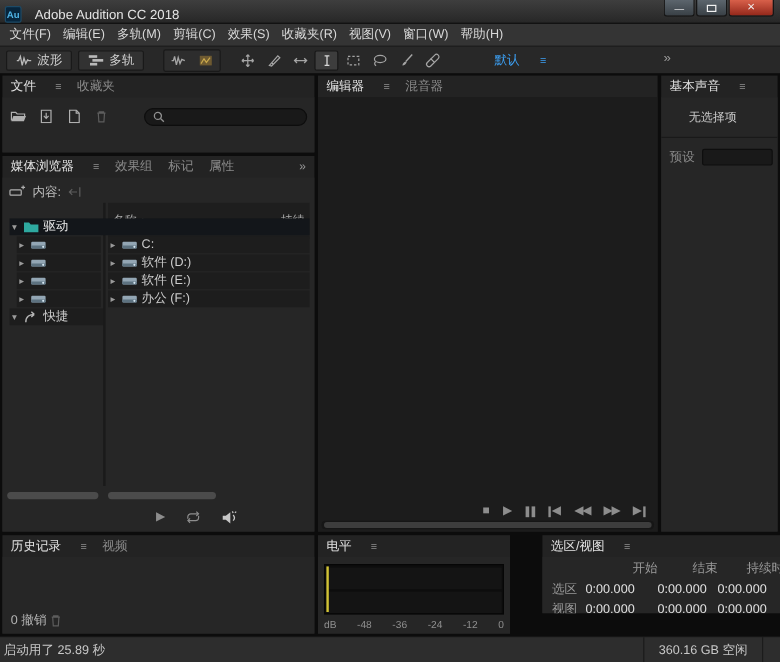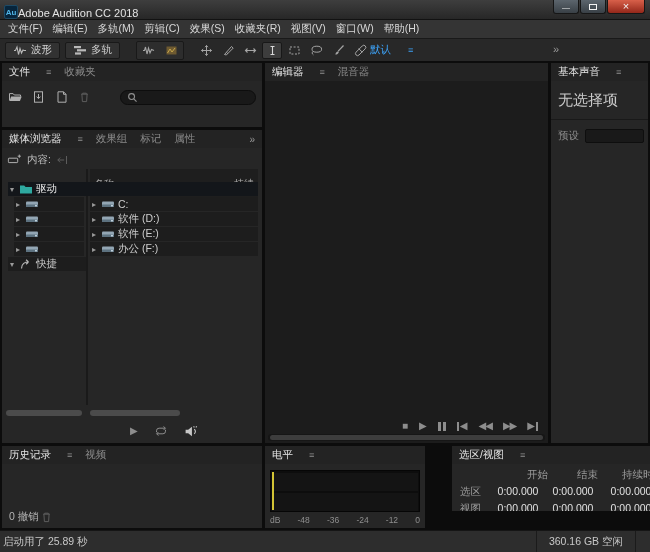--- a/index.html
+++ b/index.html
@@ -2,40 +2,40 @@
 <html><head>
 <meta charset="utf-8">
 <style>
 *{margin:0;padding:0;box-sizing:border-box}
 html,body{width:650px;height:552px}
 body{position:relative;background:#0c0c0c;font-family:"Liberation Sans","DejaVu Sans",sans-serif;overflow:hidden;color:#ccc}
 svg{display:block}
 
 #titlebar{position:absolute;left:0;top:0;width:650px;height:20px;background:linear-gradient(#3e3e3e,#272727);display:flex;align-items:flex-end;padding-left:4px;border-bottom:1px solid #121212}
 #app-icon{width:14px;height:14px;background:#07253c;border:1px solid #1d4a66;color:#4fb4e6;font-size:8px;font-weight:bold;display:flex;align-items:center;justify-content:center;border-radius:2px}
-#window-title{margin-left:0;font-size:11px;color:#e3e3e3}
+#window-title{margin-left:11px;font-size:11px;color:#e3e3e3}
 #win-btns{position:absolute;right:5px;top:0;display:flex;gap:1px}
 .wbtn{height:14px;border:1px solid #161616;border-top:none;border-radius:0 0 3px 3px;display:flex;align-items:center;justify-content:center;color:#f2f2f2;cursor:default}
 .wbtn.min,.wbtn.max{width:26px;background:linear-gradient(#5c656d,#394046)}
 .wbtn.close{width:38px;background:linear-gradient(#d8604a,#93271a)}
 .min-glyph{font-size:8px;line-height:1;margin-top:3px}
 .max-box{width:8px;height:6px;border:1px solid #f2f2f2}
 .close-glyph{font-size:11px;line-height:1}
 
 #menubar{position:absolute;left:0;top:20px;width:650px;height:19px;background:#343434;display:flex;align-items:center;padding-left:3px;border-bottom:1px solid #191919}
 .menu-item{font-size:10.5px;color:#d8d8d8;padding:0 5px;height:100%;display:flex;align-items:center;white-space:nowrap}
 
 #toolbar{position:absolute;left:0;top:39px;width:650px;height:22px;background:#282828;display:flex;align-items:center}
 .tb-btn{display:flex;align-items:center;gap:4px;height:17px;padding:0 7px;margin-left:5px;background:#323232;border:1px solid #191919;border-radius:2px;font-size:10.5px;color:#cfcfcf;white-space:nowrap}
 .tb-group{display:flex;margin-left:16px;border:1px solid #191919;border-radius:2px;background:#2d2d2d}
 .tb-icon{width:23px;height:17px;display:flex;align-items:center;justify-content:center}
 .tb-tools{display:flex;margin-left:12px;gap:2px}
 .tb-tool{width:20px;height:17px;display:flex;align-items:center;justify-content:center;border-radius:2px}
 .tb-tool.active{background:#3d3d3d;border:1px solid #181818}
-#workspace{display:flex;align-items:center;gap:17px;color:#3ca0f4;font-size:10.5px;white-space:nowrap}
+#workspace{margin-left:42px;display:flex;align-items:center;gap:17px;color:#3ca0f4;font-size:10.5px;white-space:nowrap}
 #workspace .pmenu{color:#3ca0f4}
 #tb-overflow{position:absolute;left:553px;top:4px;color:#9a9a9a;font-size:11px}
 
 .panel{position:absolute;background:#232323;display:flex;flex-direction:column}
 .ptabs{height:18px;display:flex;align-items:center;padding:0 7px;gap:13px;flex:none}
 .ptab{font-size:10.5px;color:#8a8a8a;display:flex;align-items:center;gap:16px;white-space:nowrap}
 .ptab.active{color:#e4e4e4}
 .pmenu{color:#8f8f8f;font-size:9px;line-height:1}
 .tab-spacer{flex:1}
 .tab-overflow{color:#9a9a9a;font-size:10px}
@@ -80,36 +80,36 @@
 .transport{position:absolute;right:10px;bottom:12px;display:flex;align-items:center;gap:11px;color:#8d8d8d}
 .tglyph{font-size:10px;line-height:1}
 .rew{letter-spacing:-1px}
 .pausebars{display:flex;gap:2px}
 .pausebars i{width:3px;height:9px;background:#8d8d8d;display:block}
 .skip{display:flex;align-items:center;gap:1px}
 .vbar{width:2px;height:9px;background:#8d8d8d;display:block}
 .editor-scroll{position:absolute;left:3px;right:3px;bottom:2px;height:7px;background:#161616;border-radius:3px}
 .editor-thumb{position:absolute;left:2px;right:2px;top:1px;height:5px;background:#3d3d3d;border-radius:3px}
 
-.es-empty{padding:10px 7px 9px;font-size:15px;color:#c9c9c9}
+.es-empty{padding:10px 23px 9px;font-size:10px;color:#c9c9c9}
 .es-div{height:1px;background:#191919}
 .es-preset{display:flex;align-items:center;padding:9px 4px 0 7px;gap:6px;font-size:10.5px;color:#8a8a8a}
 .es-box{flex:1;height:14px;background:#191919;border:1px solid #0e0e0e;border-radius:2px}
 
 .meter{position:absolute;left:5px;right:5px;top:6px;height:42px;background:#0d0d0d;border:1px solid #060606}
 .meter .lane{position:absolute;left:1px;right:1px;height:18px;background:#141414}
 .meter .lane.b{top:22px}
 .meter .lane.a{top:2px}
 .meter-line{position:absolute;left:1px;top:1px;bottom:1px;width:2px;background:#d2c335}
 .scale{position:absolute;left:5px;right:5px;top:51px;display:flex;justify-content:space-between;font-size:8.5px;color:#8f8f8f}
 
 .sv-grid{display:grid;grid-template-columns:28px 60px 50px 66px;padding:3px 10px 0 8px;row-gap:2px;font-size:10.5px}
 .sv-grid .h{color:#9a9a9a;text-align:right;line-height:15px}
 .sv-grid .l{color:#9a9a9a;text-align:left;line-height:15px}
-.sv-grid .v{color:#e0e0e0;text-align:center;line-height:15px}
+.sv-grid .v{color:#e0e0e0;text-align:left;line-height:15px}
 
 #statusbar{position:absolute;left:0;top:530px;width:650px;height:22px;background:#2d2d2d;border-top:1px solid #151515;display:flex;align-items:center;font-size:10.5px;color:#c8c8c8;padding-left:3px}
 .sb-left{flex:1}
 .sb-sep{width:1px;height:100%;background:#1b1b1b}
 .sb-right{padding:0 12px;white-space:nowrap}
 .sb-end{width:14px;height:100%}
 </style>
 </head>
 <body>
 

